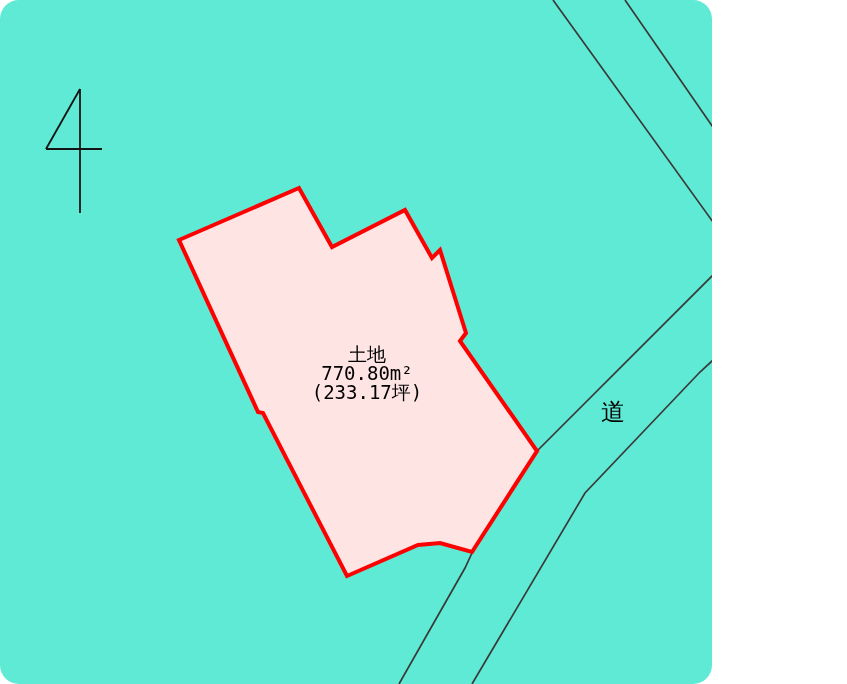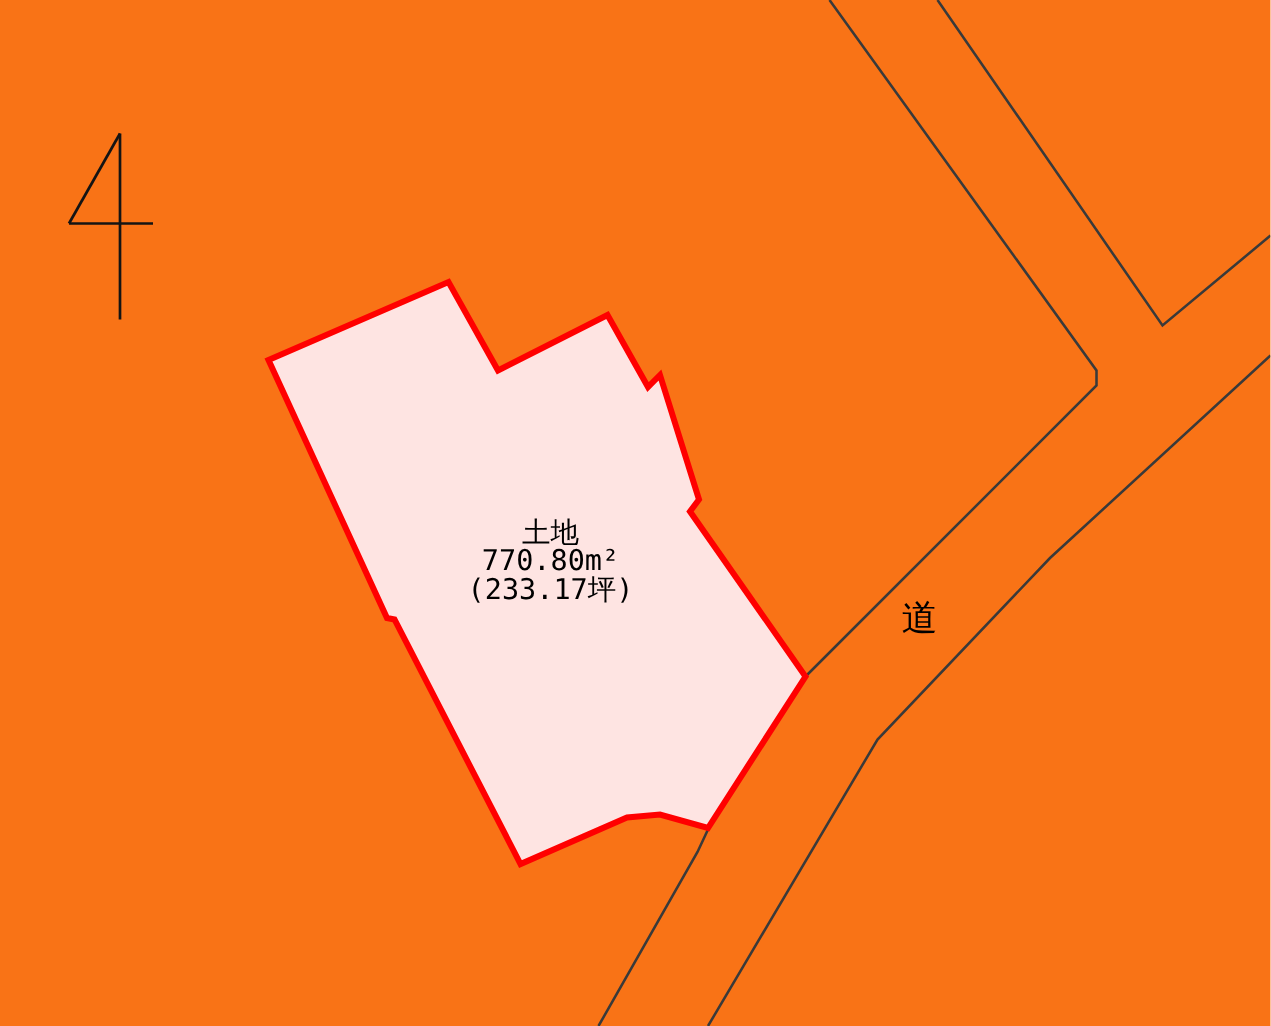--- a/index.html
+++ b/index.html
@@ -1,22 +1,23 @@
 <!DOCTYPE html>
 <html><head>
 <meta charset="utf-8">
 <style>
   html, body { margin: 0; padding: 0; background: #ffffff; }
   .stage {
     position: relative;
-    width: 847px;
+    width: 712px;
     height: 684px;
-    background: #f97316;
+    background: #5eead4;
     overflow: hidden;
     font-family: "DejaVu Sans Mono", monospace;
+    border-radius: 19px;
   }
   svg { display: block; }
   .parcel-shape {
     fill: #fee4e2;
     stroke: #ff0000;
     stroke-width: 4;
     stroke-linejoin: miter;
   }
   .road-edge {
     fill: none;

